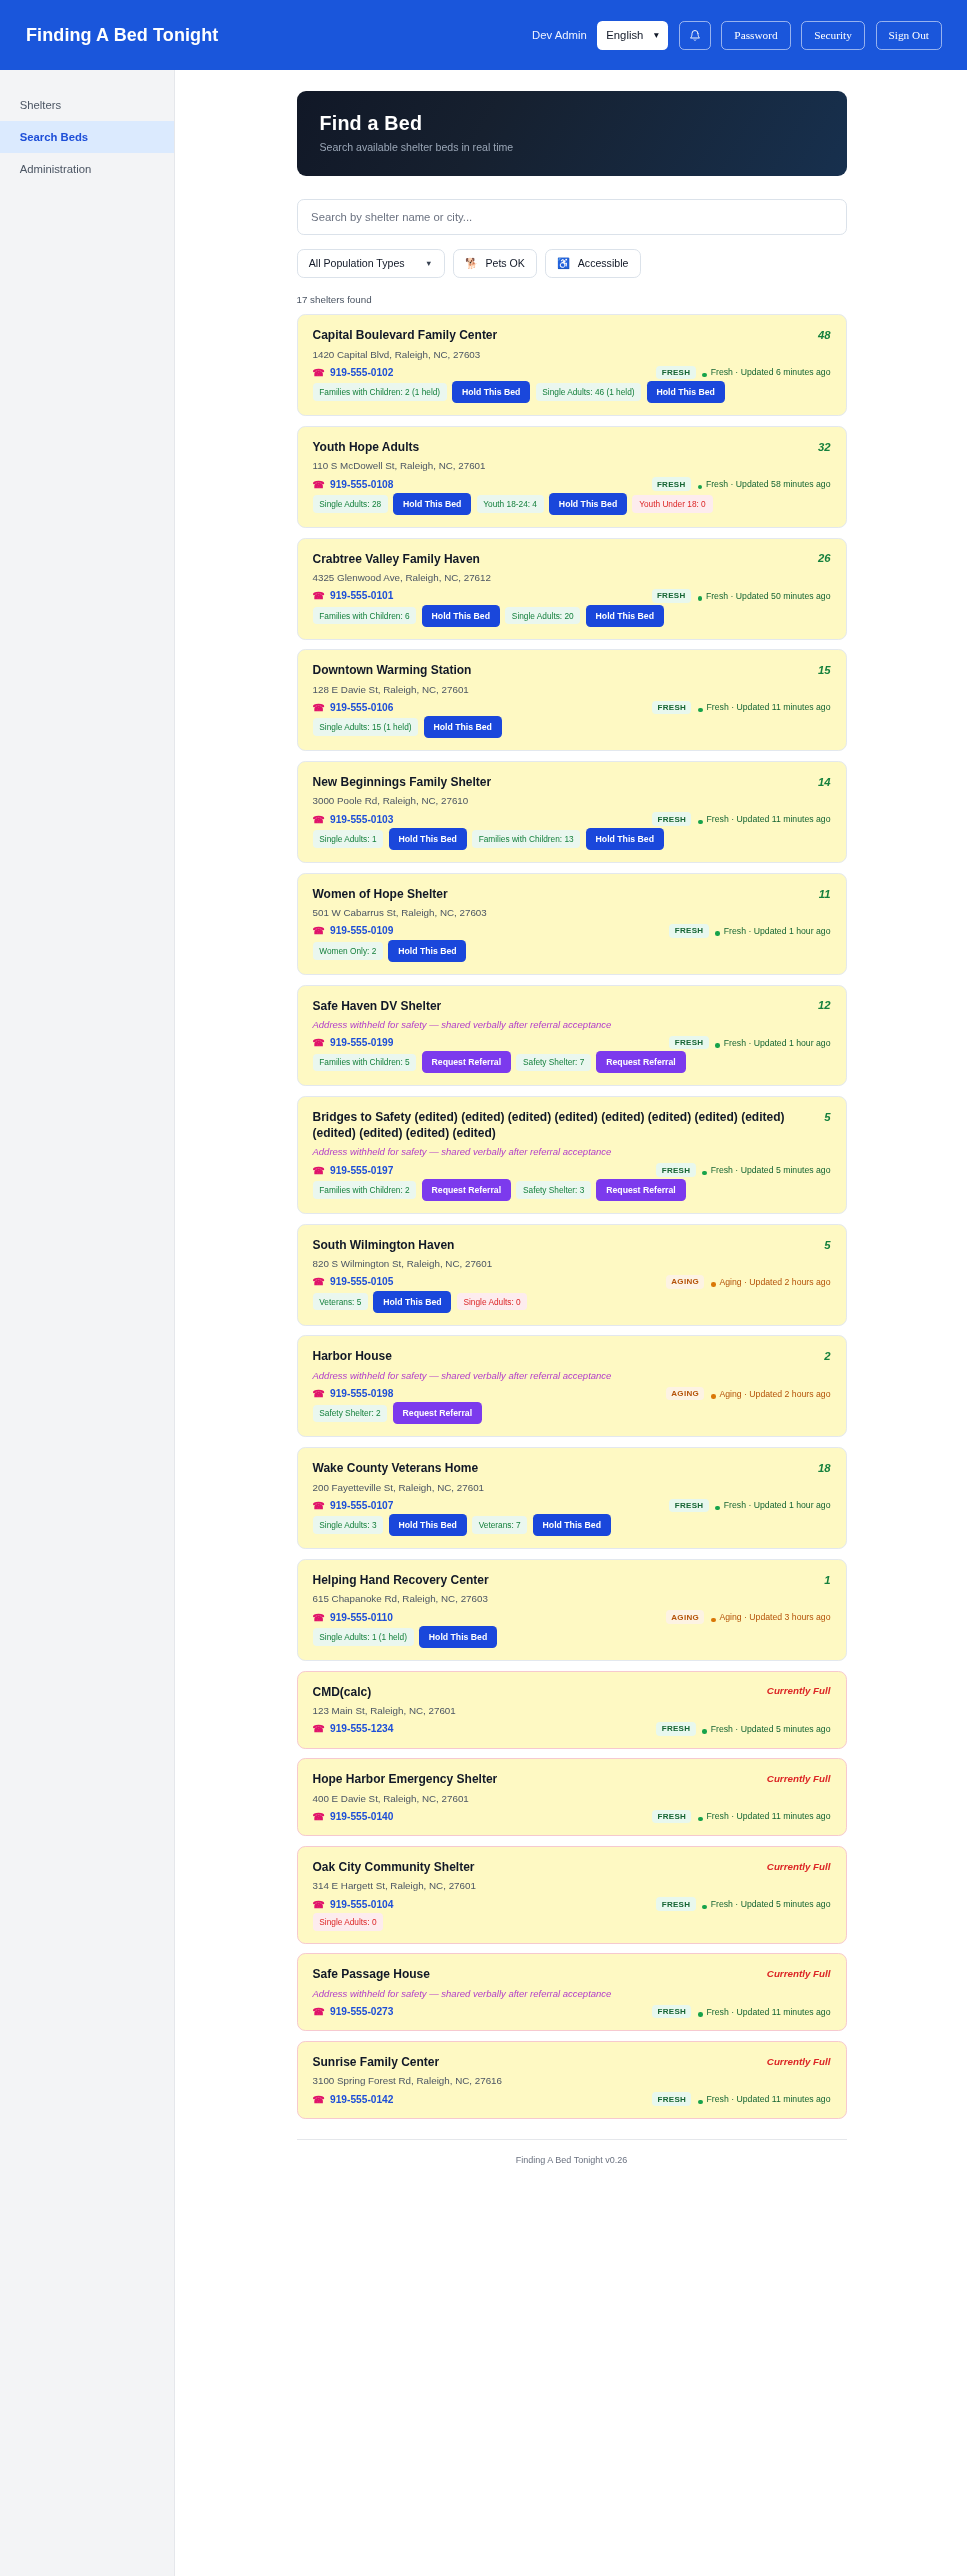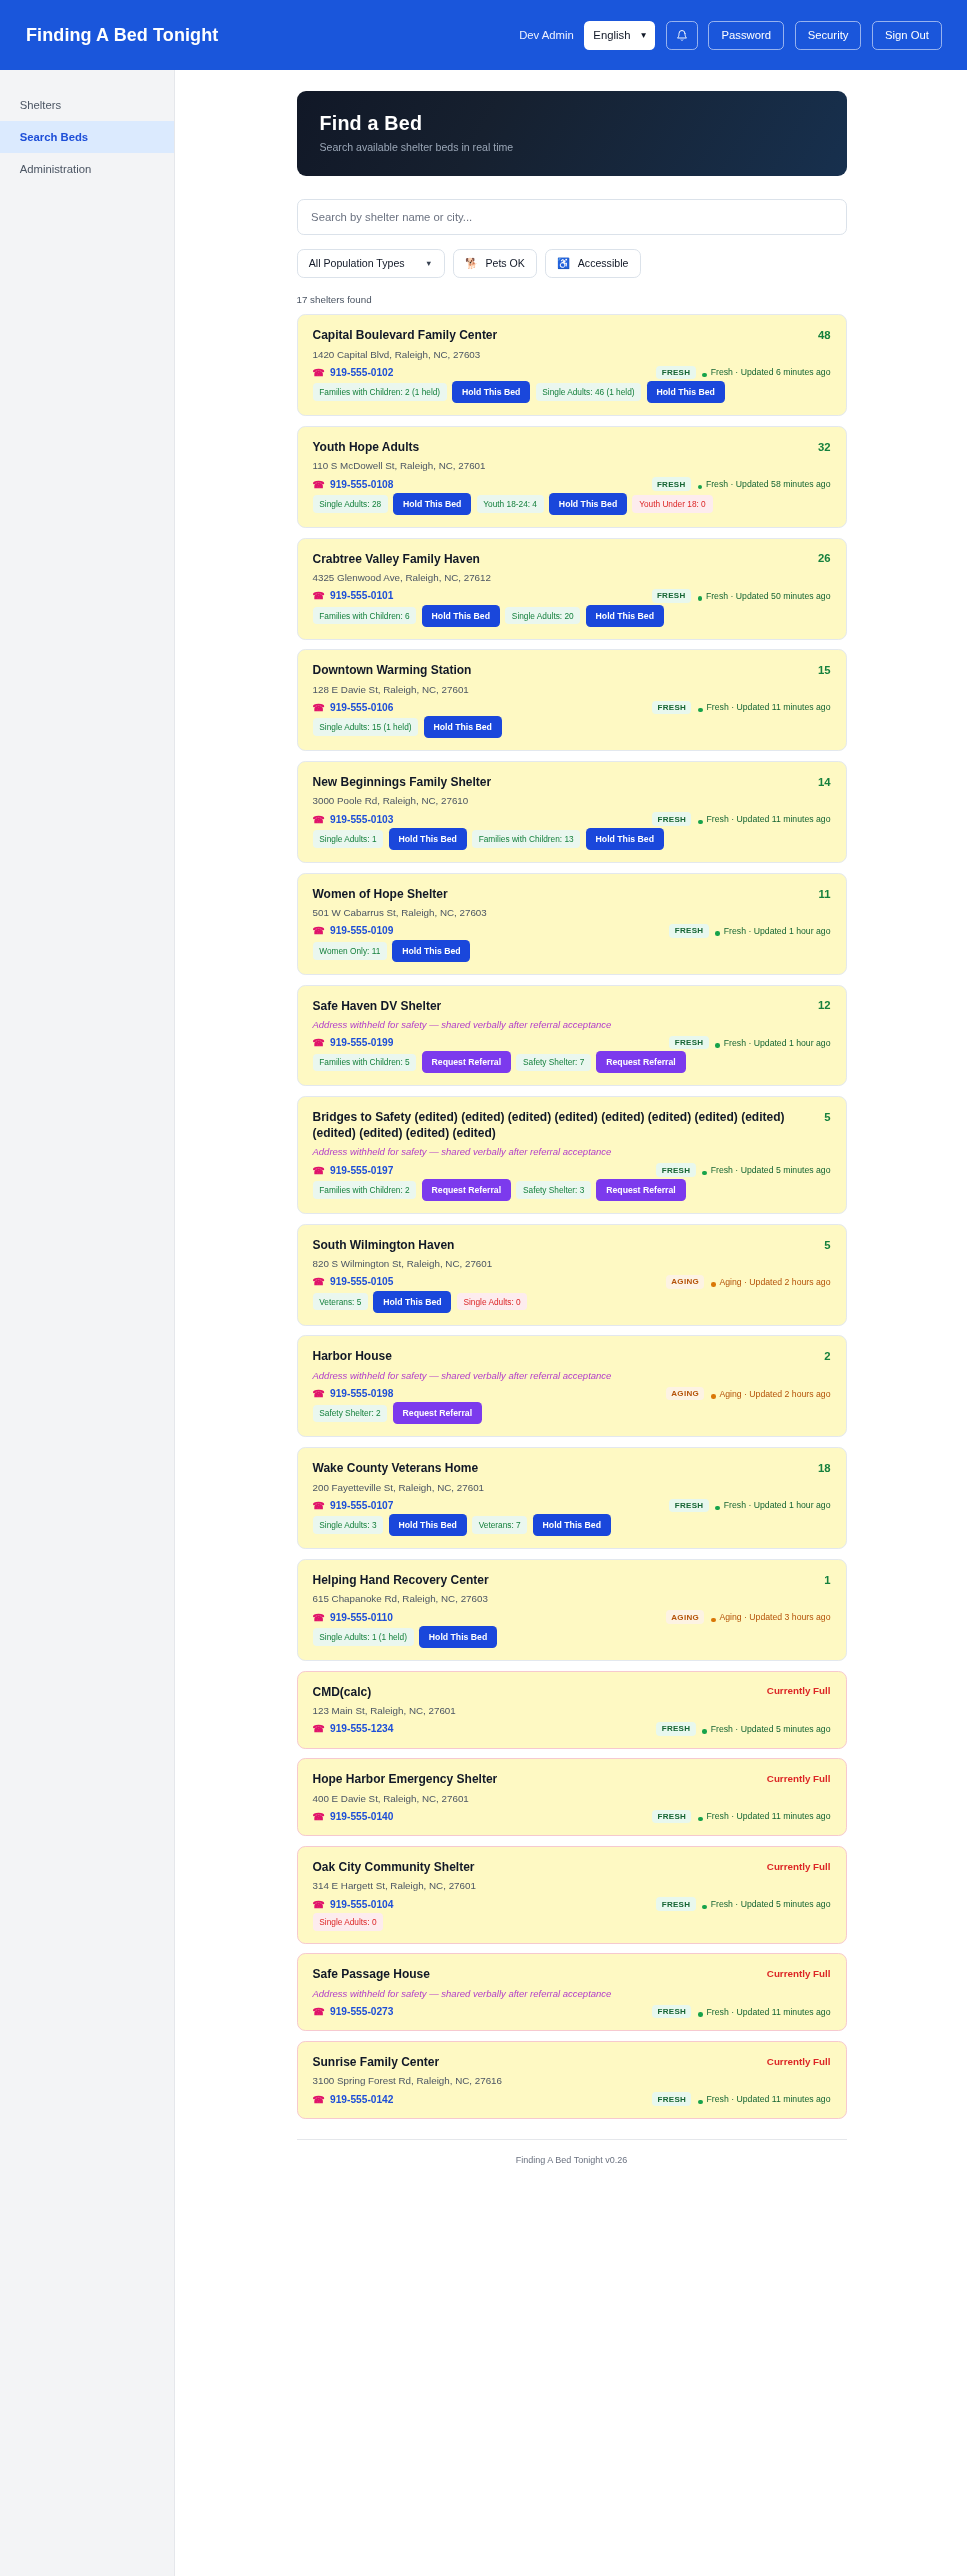--- a/index.html
+++ b/index.html
@@ -50,21 +50,21 @@
   }
   .lang-select .caret { font-size: 8.3px; }
   .ghost-btn {
     border: 0.8px solid rgba(255,255,255,.55);
     background: transparent;
     color: #fff;
     border-radius: 5.3px;
     height: 29px;
     padding: 0 12px;
     font-size: 11.3px;
-    font-family: Liberation Sans, sans-serif;
+    font-family: Liberation Serif, serif;
     display: flex; align-items:center; justify-content:center;
     cursor: pointer;
     white-space: nowrap;
   }
   .icon-btn { width: 32px; padding: 0; }
   .bell { display:block; }
 
   
   .shell { display: flex; align-items: stretch; min-height: 2506px; }
   .sidebar {
@@ -144,21 +144,21 @@
     padding: 13px 15px 12px 15px;
     margin-bottom: 9.8px;
     background: #fef9c3;
   }
   .card.full { border-color: #f6c9cf; }
   .card-top { display:flex; align-items:flex-start; }
   .card-name {
     font-size: 12px; font-weight: 700; color:#111827; line-height:1.32;
     flex: 1; padding-right: 13.6px;
   }
-  .beds-count { font-size: 11.3px; font-weight: 700; color:#15803d; white-space:nowrap; padding-top:0.8px; }
+  .beds-count { font-size: 11.3px; font-weight: 700; color:#15803d; white-space:nowrap; padding-top:0.8px;font-style:italic; }
   .beds-count.full-label { color:#dc2626; font-size: 9.8px; font-weight:700; }
   .card-addr { font-size: 9.8px; color:#4b5563; margin-top: 4.5px; }
   .card-withheld { font-size: 9.5px; color:#b23cc9; font-style: italic; margin-top: 4.5px; }
 
   .phone-row { display:flex; align-items:center; margin-top: 6px; }
   .phone {
     display:flex; align-items:center; gap:5.3px;
     font-size: 10.2px; font-weight:700; color:#1d4ed8; cursor:pointer;
   }
   .phone-ico { color:#e0136a; font-size: 9.8px; }
@@ -399,21 +399,21 @@
               </a>
               <div class="fresh-wrap">
                 <span class="pill fresh">FRESH</span>
                 <span class="fresh-text">
                   <span class="dot"></span>
                   <span>Fresh · Updated 1 hour ago</span>
                 </span>
               </div>
             </div>
             <div class="cap-row">
-              <span class="cap-chip">Women Only: 11</span>
+              <span class="cap-chip">Women Only: 2</span>
               <button class="btn-hold">Hold This Bed</button>
             </div>
           </div>
           <div class="card">
             <div class="card-top">
               <div class="card-name">Safe Haven DV Shelter</div>
               <div class="beds-count">12</div>
             </div>
             <div class="card-withheld">Address withheld for safety — shared verbally after referral acceptance</div>
             <div class="phone-row">

